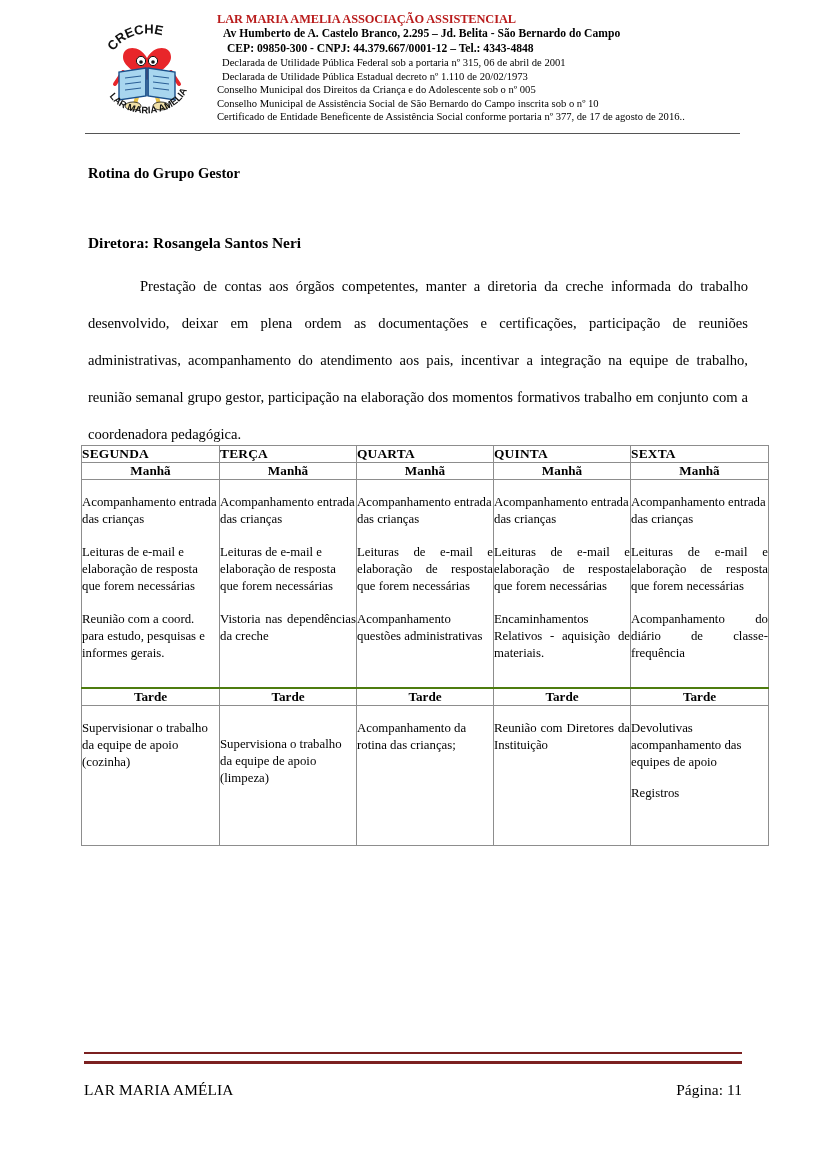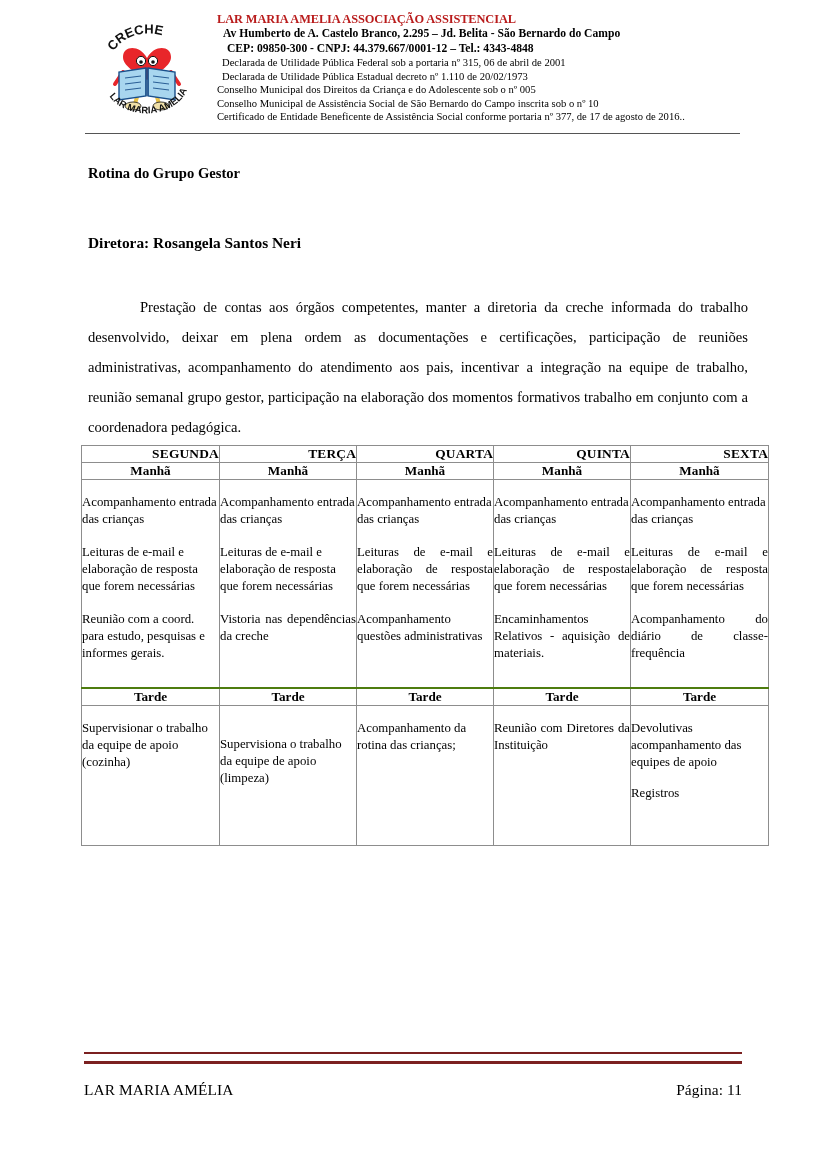--- a/index.html
+++ b/index.html
@@ -91,25 +91,24 @@
     top: 234px;
     font-weight: bold;
     font-size: 15.4px;
   }
   .intro-paragraph {
     position: absolute;
     left: 88px;
     top: 268px;
     width: 660px;
     font-size: 14.6px;
-    line-height: 30px;
+    line-height: 37px;
     text-align: justify;
     text-indent: 52px;
     hyphens: none;
-    margin-top: 24px;
   }
 
   
   .routine-table {
     position: absolute;
     left: 81px;
     top: 445px;
     width: 687px;
     border-collapse: collapse;
     table-layout: fixed;
@@ -119,21 +118,21 @@
     vertical-align: top;
     padding: 0;
   }
   .col-1 { width: 138px; }
   .col-2 { width: 137px; }
   .col-3 { width: 137px; }
   .col-4 { width: 137px; }
   .col-5 { width: 138px; }
 
   .hdr-cell {
-    text-align: right;
+    text-align: left;
     font-weight: bold;
     font-size: 13.4px;
     padding: 8px 4px 8px 4px;
     letter-spacing: 0.2px;
   }
   .period-cell {
     text-align: center;
     font-weight: bold;
     font-size: 13.2px;
     padding: 8px 4px 8px 4px;

